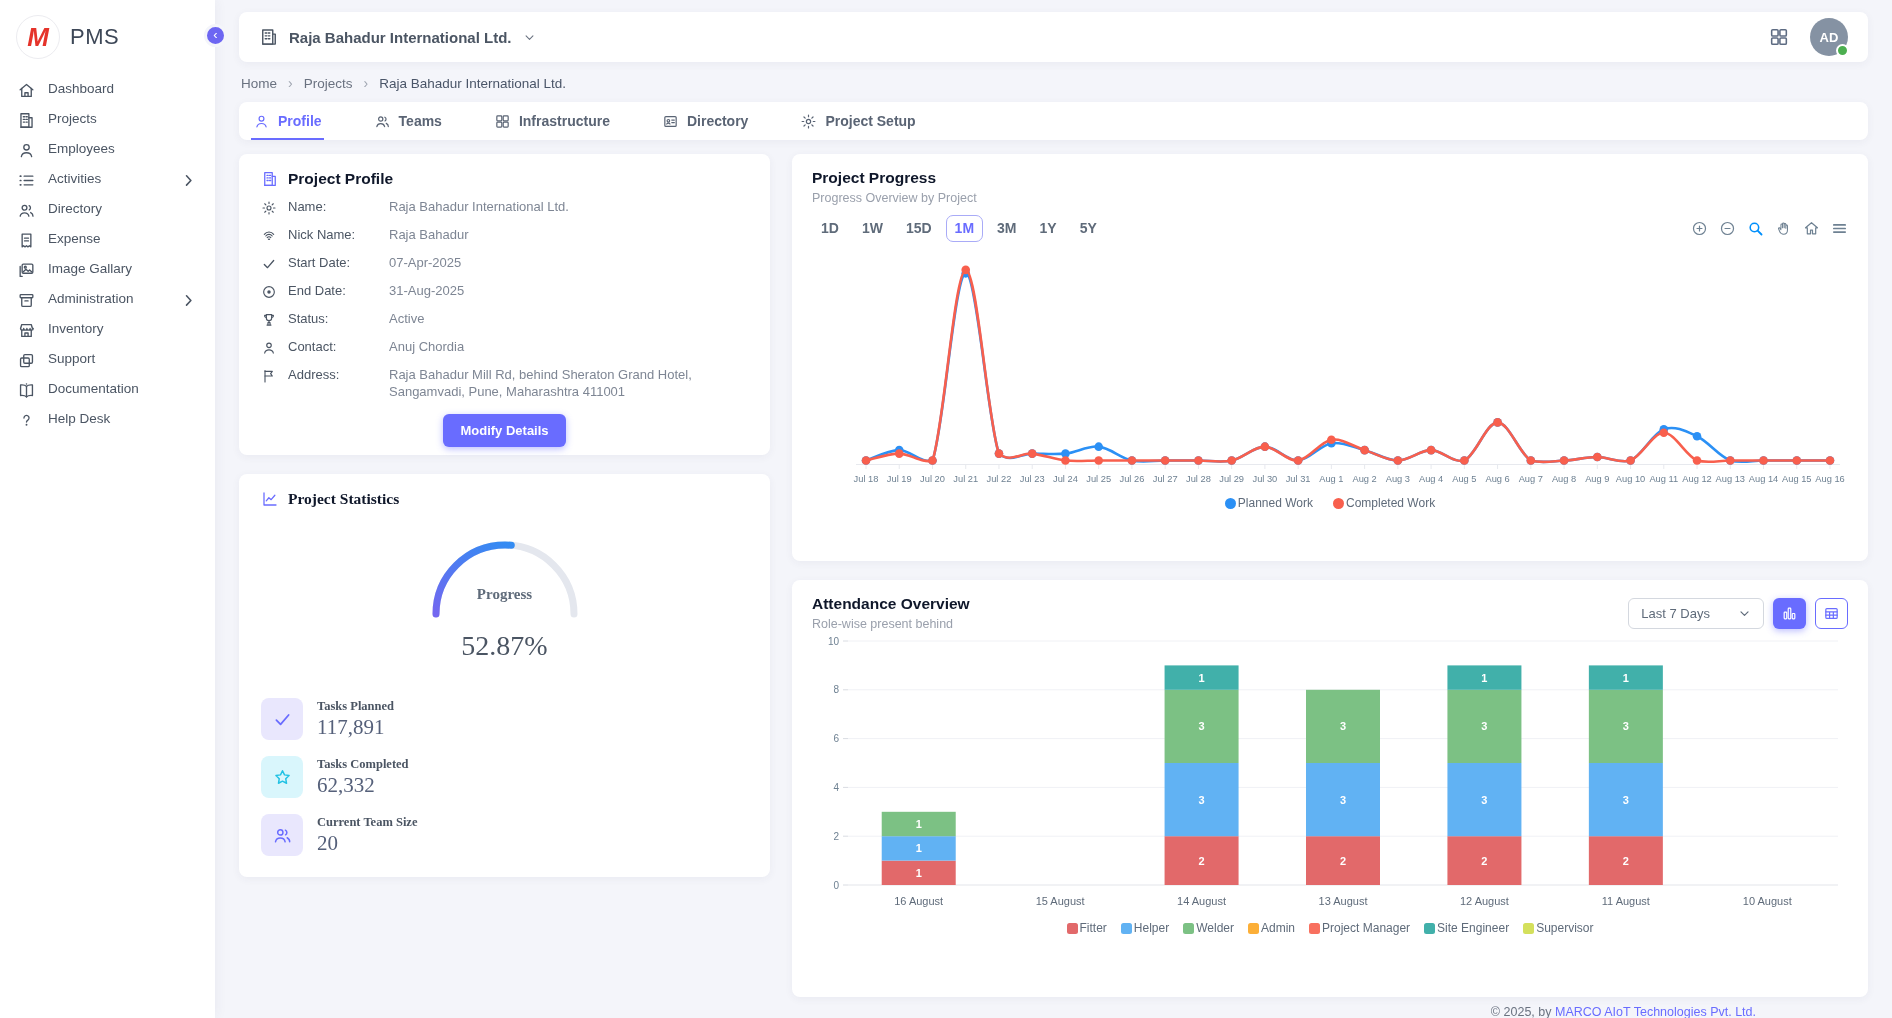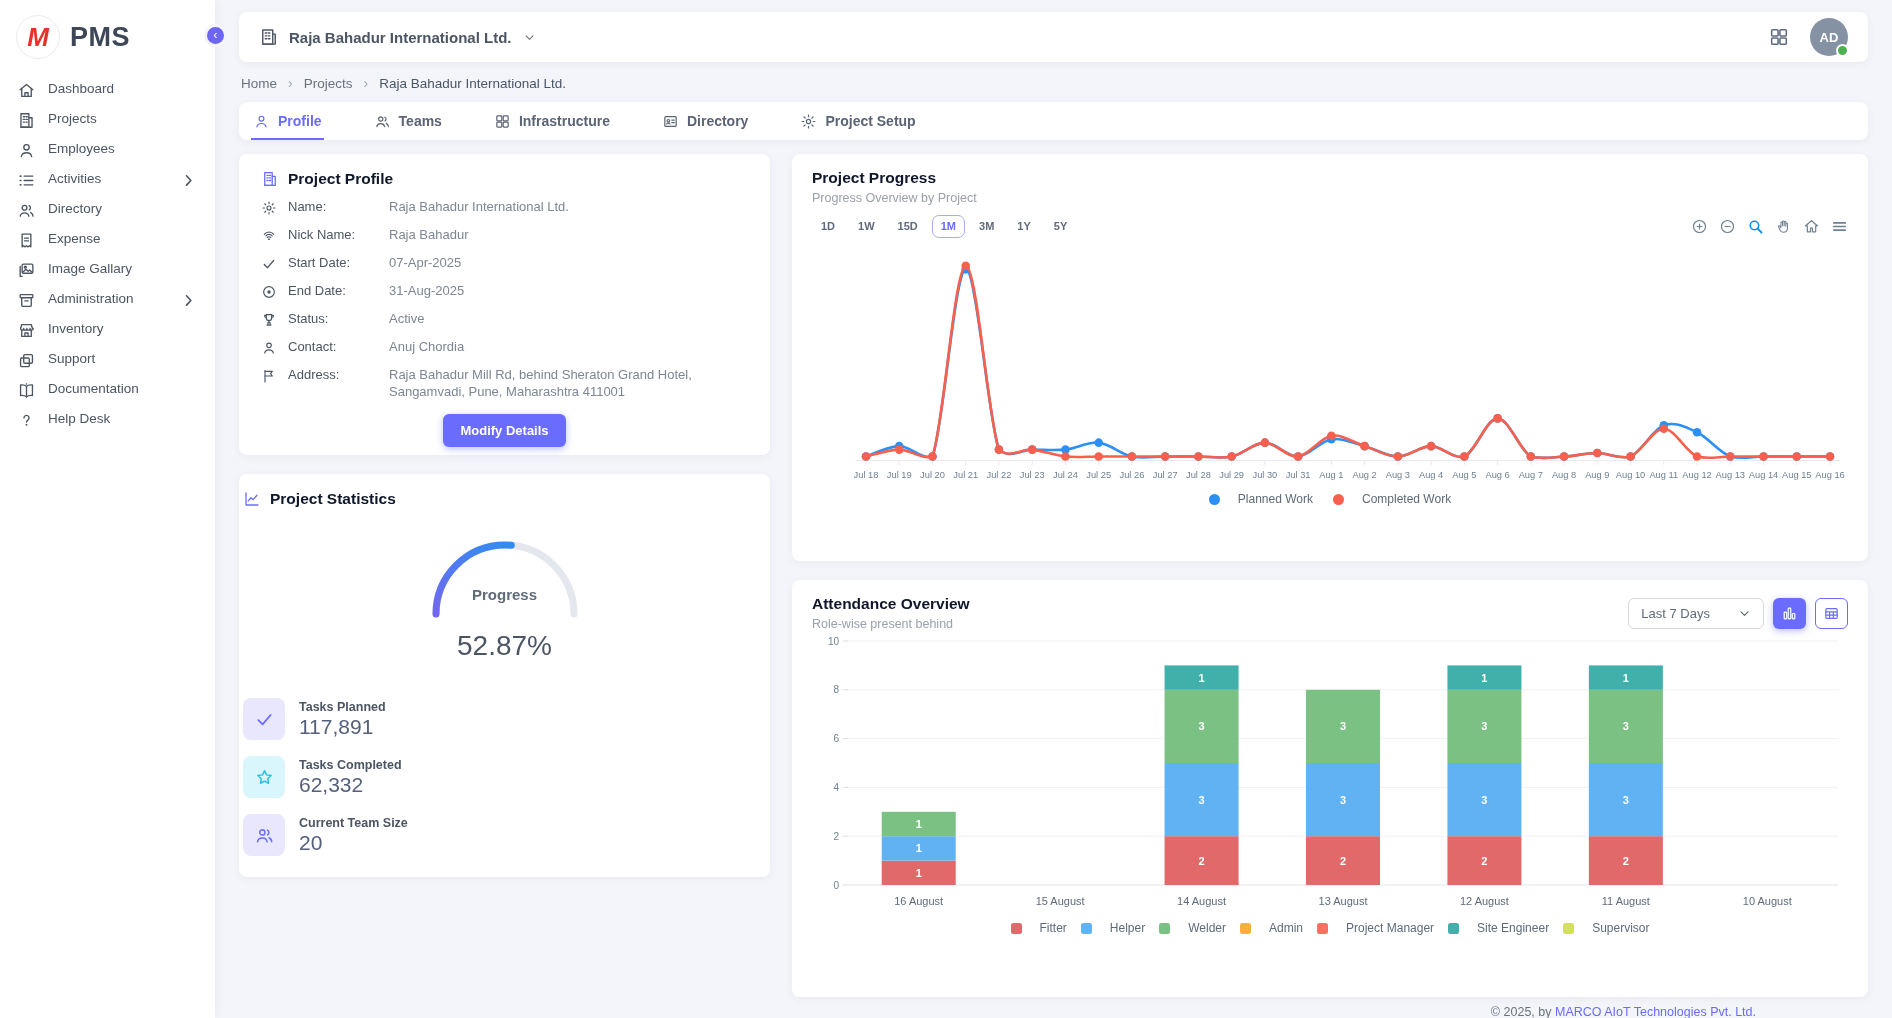--- a/index.html
+++ b/index.html
@@ -5,21 +5,21 @@
   * { box-sizing: border-box; margin: 0; padding: 0; }
   html,body { width:1892px; height:1018px; }
   body { background:#f4f5fa; font-family:"Liberation Sans",sans-serif; overflow:hidden; color:#4b5563; }
   .app { display:flex; width:100%; height:100%; position:relative; }
 
   
   .sidebar { width:215px; background:#fff; box-shadow:0 0 12px rgba(60,60,100,.07); flex-shrink:0; z-index:2; }
   .logo-row { display:flex; align-items:center; gap:10px; padding:15px 16px 22px; }
   .logo-badge { width:44px; height:44px; border-radius:50%; border:1px solid #ececf0; display:flex; align-items:center; justify-content:center; }
   .logo-m { color:#e5332a; font-size:26px; font-weight:bold; font-style:italic; }
-  .logo-text { font-size:27px; font-weight:bold; color:#3d4757; letter-spacing:.5px; }
+  .logo-text { font-size:22px; font-weight:normal; color:#3d4757; letter-spacing:.5px; }
   .nav-item { display:flex; align-items:flex-start; gap:12px; height:30px; padding:0 17px; font-size:13.5px; color:#4b5563; cursor:pointer; }
   .nav-item .ic { width:19px; height:19px; color:#4b5563; flex-shrink:0; }
   .nav-chevron { margin-left:auto; width:13px; height:13px; color:#7a8191; }
 
   .ic svg { width:100%; height:100%; fill:none; stroke:currentColor; stroke-width:1.7; stroke-linecap:round; stroke-linejoin:round; display:block; }
 
   .collapse-btn { position:absolute; left:204px; top:24px; width:23px; height:23px; border-radius:50%; background:#6d66f2; color:#fff; border:3px solid #f4f5fa; display:flex; align-items:center; justify-content:center; font-size:13px; z-index:5; cursor:pointer; line-height:1; padding-bottom:2px; }
 
   
   .main { flex:1; padding:12px 24px 0; min-width:0; }
@@ -54,44 +54,44 @@
 
   
   .profile-card { height:301px; padding:16px 22px; }
   .field-row { display:flex; gap:11px; margin-top:11px; font-size:13px; align-items:flex-start; }
   .field-row .ic { width:16px; height:16px; color:#4b5563; flex-shrink:0; margin-top:1px; }
   .field-label { width:90px; color:#4b5563; flex-shrink:0; }
   .field-value { color:#7e8694; line-height:1.3; }
   .modify-btn { display:block; margin:13px auto 0; background:#696cff; color:#fff; border:none; border-radius:6px; font-size:13px; font-weight:bold; padding:9px 17px; box-shadow:0 2px 7px rgba(105,108,255,.45); cursor:pointer; font-family:inherit; }
 
   
-  .stats-card { height:403px; padding:16px 4px; }
+  .stats-card { height:403px; padding:16px 22px;font-family:Liberation Serif, serif; }
   .gauge-wrap { width:176px; margin:16px auto 0; text-align:center; position:relative; }
   .gauge-label { position:absolute; left:0; right:0; top:62px; font-size:15px; font-weight:bold; color:#5f6b7a; }
   .gauge-value { font-size:28px; color:#4b5563; margin-top:2px; }
   .stat-list { margin-top:36px; }
   .stat-row { display:flex; align-items:center; gap:14px; margin-top:16px; }
   .stat-tile { width:42px; height:42px; border-radius:8px; display:flex; align-items:center; justify-content:center; }
   .stat-tile .ic { width:21px; height:21px; }
   .tile-purple { background:#e9e7fd; color:#696cff; }
   .tile-cyan { background:#d9f6fc; color:#22c2e4; }
   .stat-label { font-size:12.5px; font-weight:bold; color:#4b5563; }
   .stat-value { font-size:21px; color:#55607a; margin-top:1px; }
 
   
   .progress-card { height:407px; padding:15px 20px; }
   .range-toolbar-row { display:flex; align-items:center; margin-top:10px; }
   .range-row { display:flex; gap:5px; }
-  .range-btn { font-size:11px; font-weight:bold; color:#5f6b7a; padding:4px 8px 5px; border:1px solid transparent; border-radius:7px; background:none; cursor:pointer; font-family:inherit; }
+  .range-btn { font-size:14px; font-weight:bold; color:#5f6b7a; padding:4px 8px 5px; border:1px solid transparent; border-radius:7px; background:none; cursor:pointer; font-family:inherit; }
   .range-btn.active { color:#696cff; border-color:#a9abf7; }
   .chart-toolbar { margin-left:auto; display:flex; gap:11px; color:#6e8192; }
   .chart-toolbar .ic { width:17px; height:17px; cursor:pointer; }
   .chart-toolbar .ic.active-tool { color:#008ffb; }
   .legend-row { display:flex; justify-content:center; gap:20px; margin-top:2px; }
-  .legend-item { display:flex; align-items:center; gap:18px; font-size:12px; color:#5f6b7a; cursor:pointer; }
+  .legend-item { display:flex; align-items:center; gap:2px; font-size:12px; color:#5f6b7a; cursor:pointer; }
   .legend-dot { width:11px; height:11px; border-radius:50%; }
   .legend-sq { width:11px; height:11px; border-radius:2.5px; }
 
   
   .attendance-card { height:417px; padding:15px 20px; }
   .att-header { display:flex; align-items:center; }
   .att-controls { margin-left:auto; display:flex; gap:9px; align-items:center; }
   .select-box { border:1px solid #d4d8df; border-radius:6px; padding:7px 12px; font-size:13px; color:#5f6b7a; display:flex; align-items:center; gap:28px; cursor:pointer; background:#fff; }
   .select-box .ic { width:13px; height:13px; }
   .icon-btn { width:33px; height:31px; border-radius:6px; display:flex; align-items:center; justify-content:center; cursor:pointer; border:none; background:none; }

